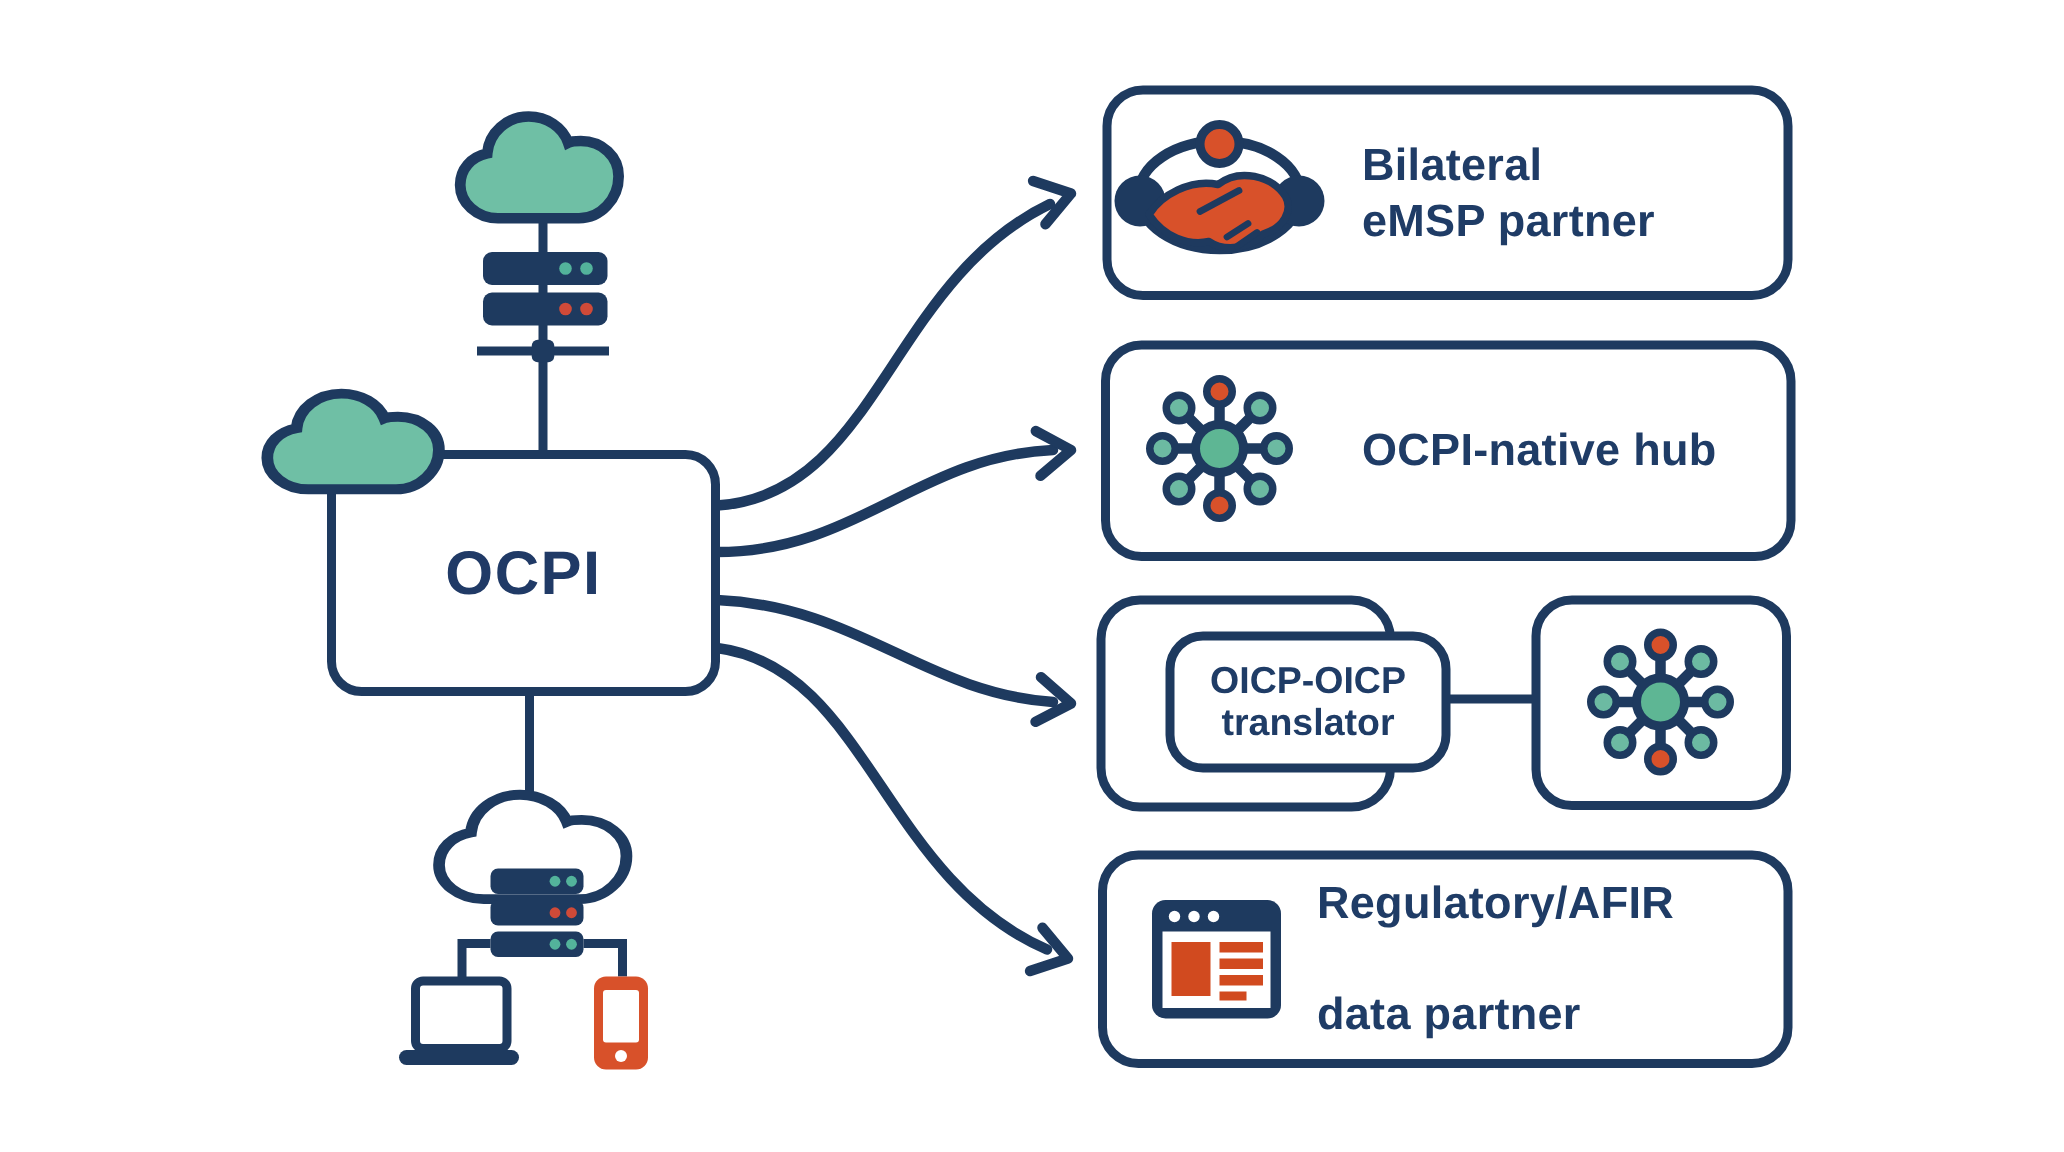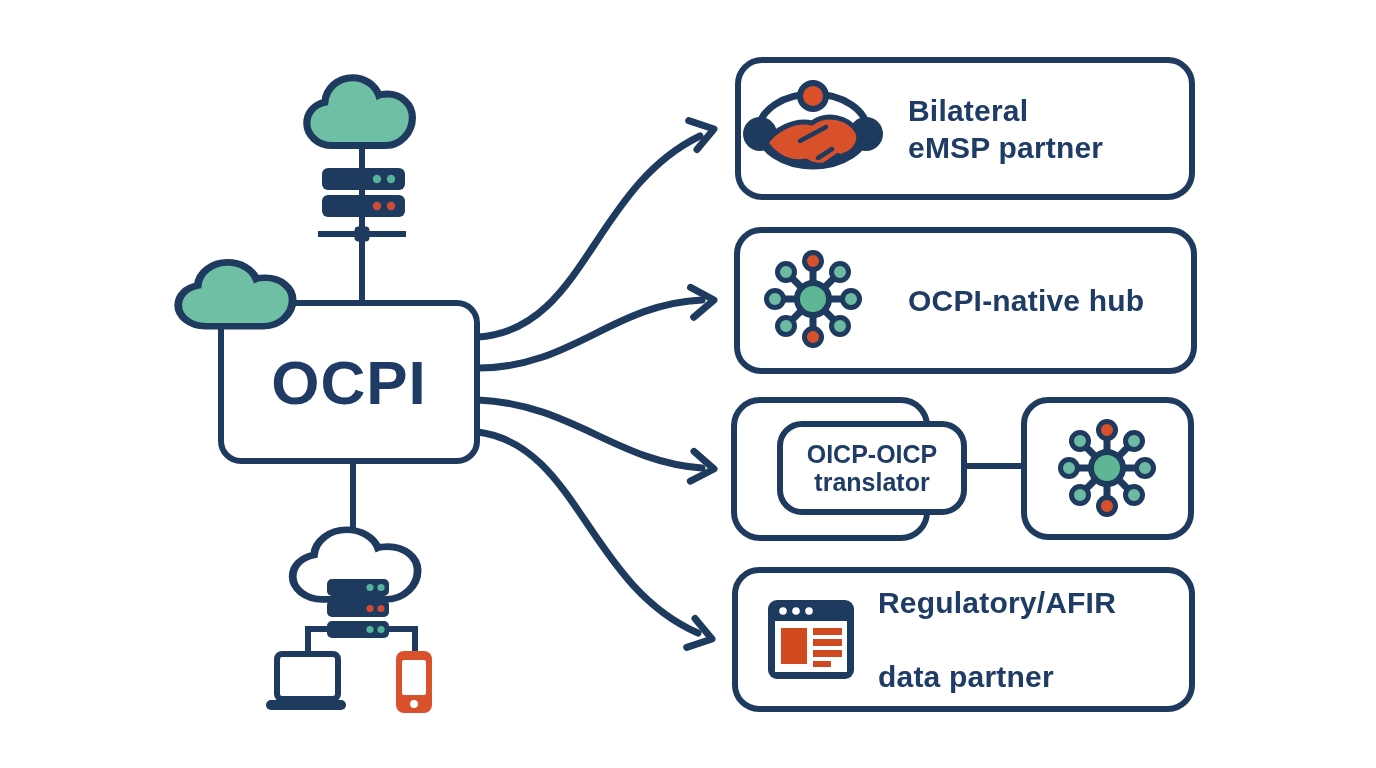--- a/index.html
+++ b/index.html
@@ -9,21 +9,21 @@
   }
   .canvas svg{position:absolute;left:0;top:0;}
   .lbl{
     position:absolute;color:#1f3c66;font-weight:700;
     display:flex;flex-direction:column;justify-content:center;
   }
   .lbl span{display:block;}
   .target-lbl{font-size:30px;line-height:37px;letter-spacing:.2px;}
   .ocpi-lbl{
     left:221px;top:303px;width:256px;height:158px;
-    align-items:center;font-size:62px;font-weight:800;letter-spacing:1px;color:#203a66;
+    align-items:center;font-size:41px;font-weight:800;letter-spacing:1px;color:#203a66;
   }
   .b1{left:908px;top:60px;height:137px;}
   .b2{left:908px;top:230px;height:141px;}
   .b3{left:780px;top:424px;width:184px;height:88px;align-items:center;text-align:right;
       font-size:25px;line-height:28px;}
   .b4{left:878px;top:570px;height:139px;gap:37px;}
 </style>
 </head>
 <body>
 

